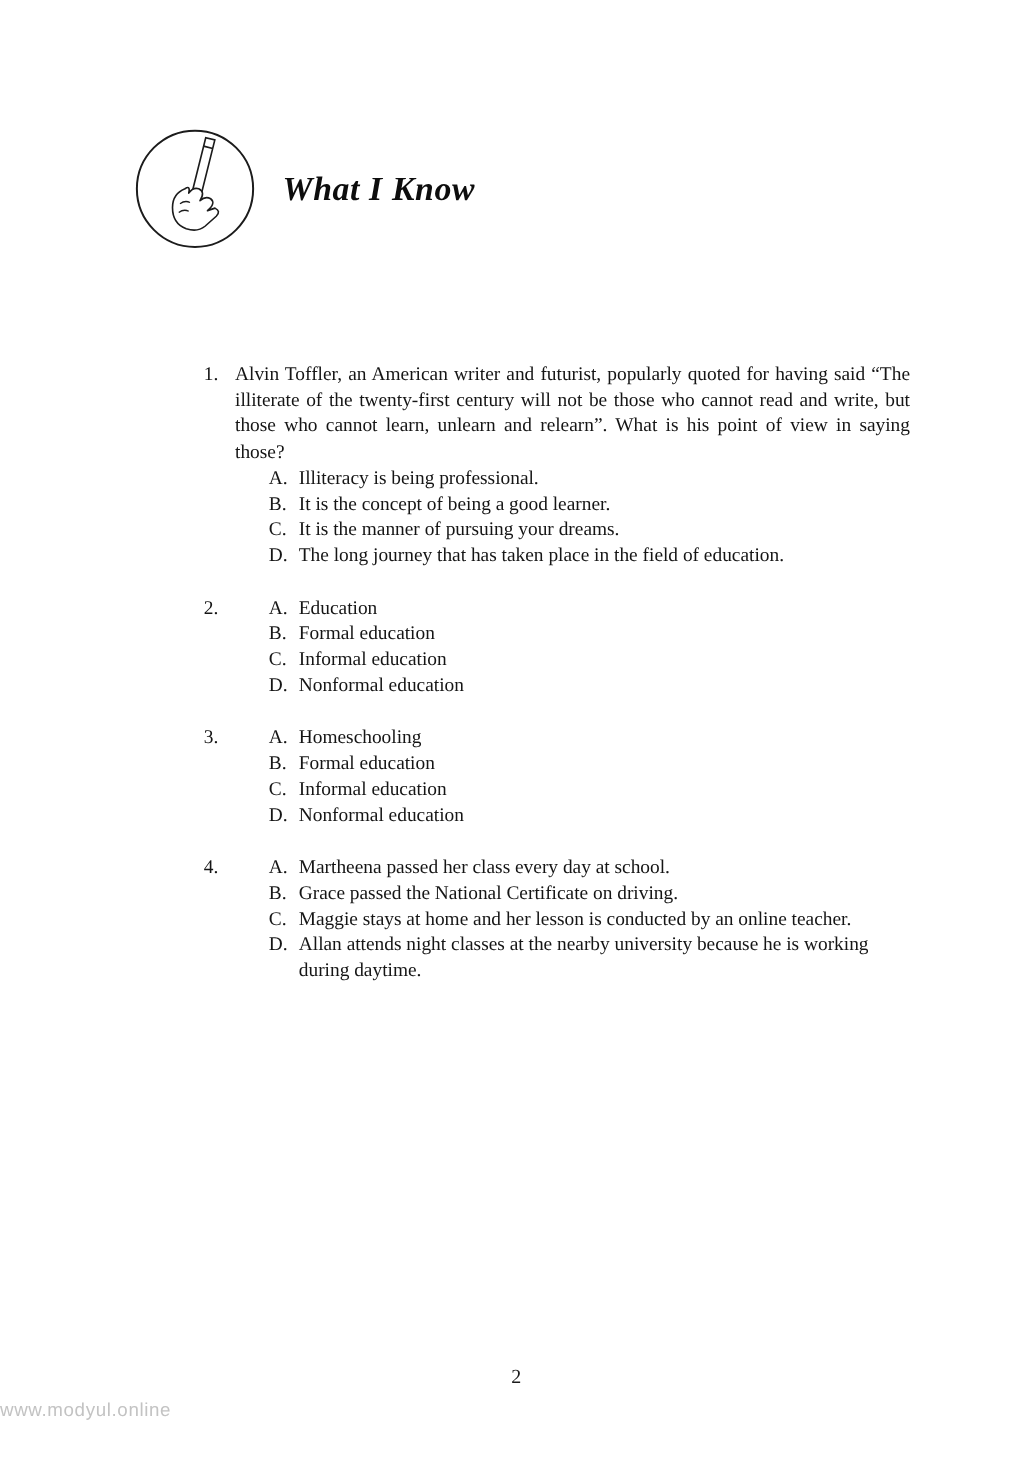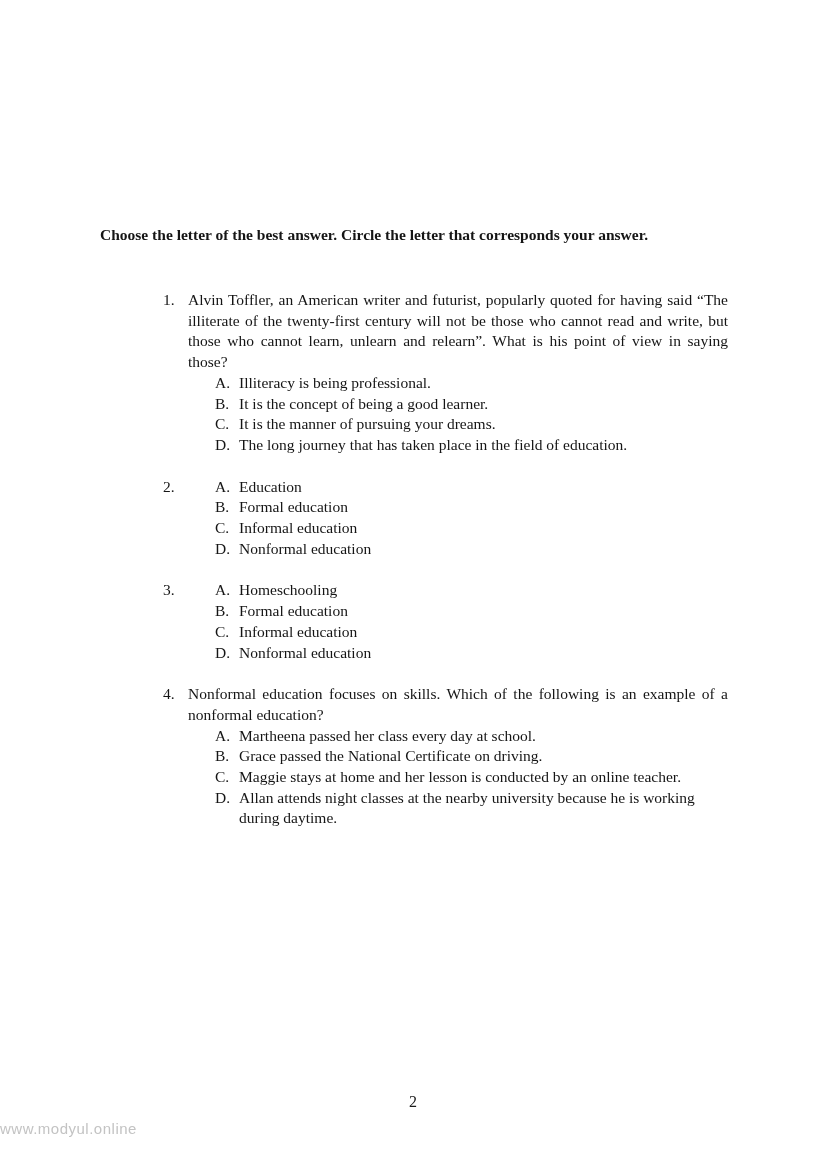--- a/index.html
+++ b/index.html
@@ -99,22 +99,37 @@
     font-family: "Liberation Sans", sans-serif;
     color: #c3c3c3;
     letter-spacing: 0.5px;
   }
 </style>
 </head>
 <body>
 
 <div class="page">
 
-
-  <div class="instruction">Choose the letter of the best answer. Circle the letter that corresponds your answer.</div>
+  <div class="header">
+    <span class="icon-circle">
+      <svg width="96" height="96" viewBox="0 0 96 96">
+        <circle cx="48" cy="48" r="46.5" fill="none" stroke="#1c1c1c" stroke-width="1.6"></circle>
+        <g transform="rotate(14 52 40)">
+          <rect x="48.5" y="7" width="7.5" height="52" fill="#ffffff" stroke="#1c1c1c" stroke-width="1.3"></rect>
+          <polygon points="48.5,59 56,59 52.2,71" fill="#ffffff" stroke="#1c1c1c" stroke-width="1.3"></polygon>
+          <line x1="48.5" y1="14" x2="56" y2="14" stroke="#1c1c1c" stroke-width="1.3"></line>
+          <line x1="50.9" y1="59" x2="53.2" y2="66.5" stroke="#1c1c1c" stroke-width="1"></line>
+        </g>
+        <path d="M40 48 q-10 4 -10 15 q0 13 11 17 q9 3 15 -2 l9 -8 q4 -4 -1 -6.5 l-6 2 q7 -6 2.5 -9.5 q-4 -2.5 -8.5 1.5 q4.5 -7 -1 -9.5 q-4.5 -1.5 -8 3.5 q1.5 -6.5 -3 -3.5 z" fill="#ffffff" stroke="#1c1c1c" stroke-width="1.3" stroke-linejoin="round"></path>
+        <path d="M36 60 q4 -3 8 -1 M35 67 q4 -3 8 -1" fill="none" stroke="#1c1c1c" stroke-width="1"></path>
+      </svg>
+    </span>
+    <span class="section-title">What I Know</span>
+  </div>
+
 
   <div class="question-list">
   <div class="question">
     <span class="q-number">1.</span>
     <div class="q-body">
       <div class="q-text">Alvin Toffler, an American writer and futurist, popularly quoted for having said “The illiterate of the twenty-first century will not be those who cannot read and write, but those who cannot learn, unlearn and relearn”. What is his point of view in saying those?</div>
       <div class="option-list">
   <div class="option">
     <span class="opt-letter">A.</span>
     <span class="opt-text">Illiteracy is being professional.</span>
@@ -188,21 +203,20 @@
     <span class="opt-letter">D.</span>
     <span class="opt-text">Nonformal education</span>
   </div>
 </div>
     </div>
   </div>
 
   <div class="question">
     <span class="q-number">4.</span>
     <div class="q-body">
-      <div class="q-text">Nonformal education focuses on skills. Which of the following is an example of a nonformal education?</div>
       <div class="option-list">
   <div class="option">
     <span class="opt-letter">A.</span>
     <span class="opt-text">Martheena passed her class every day at school.</span>
   </div>
 
   <div class="option">
     <span class="opt-letter">B.</span>
     <span class="opt-text">Grace passed the National Certificate on driving.</span>
   </div>

